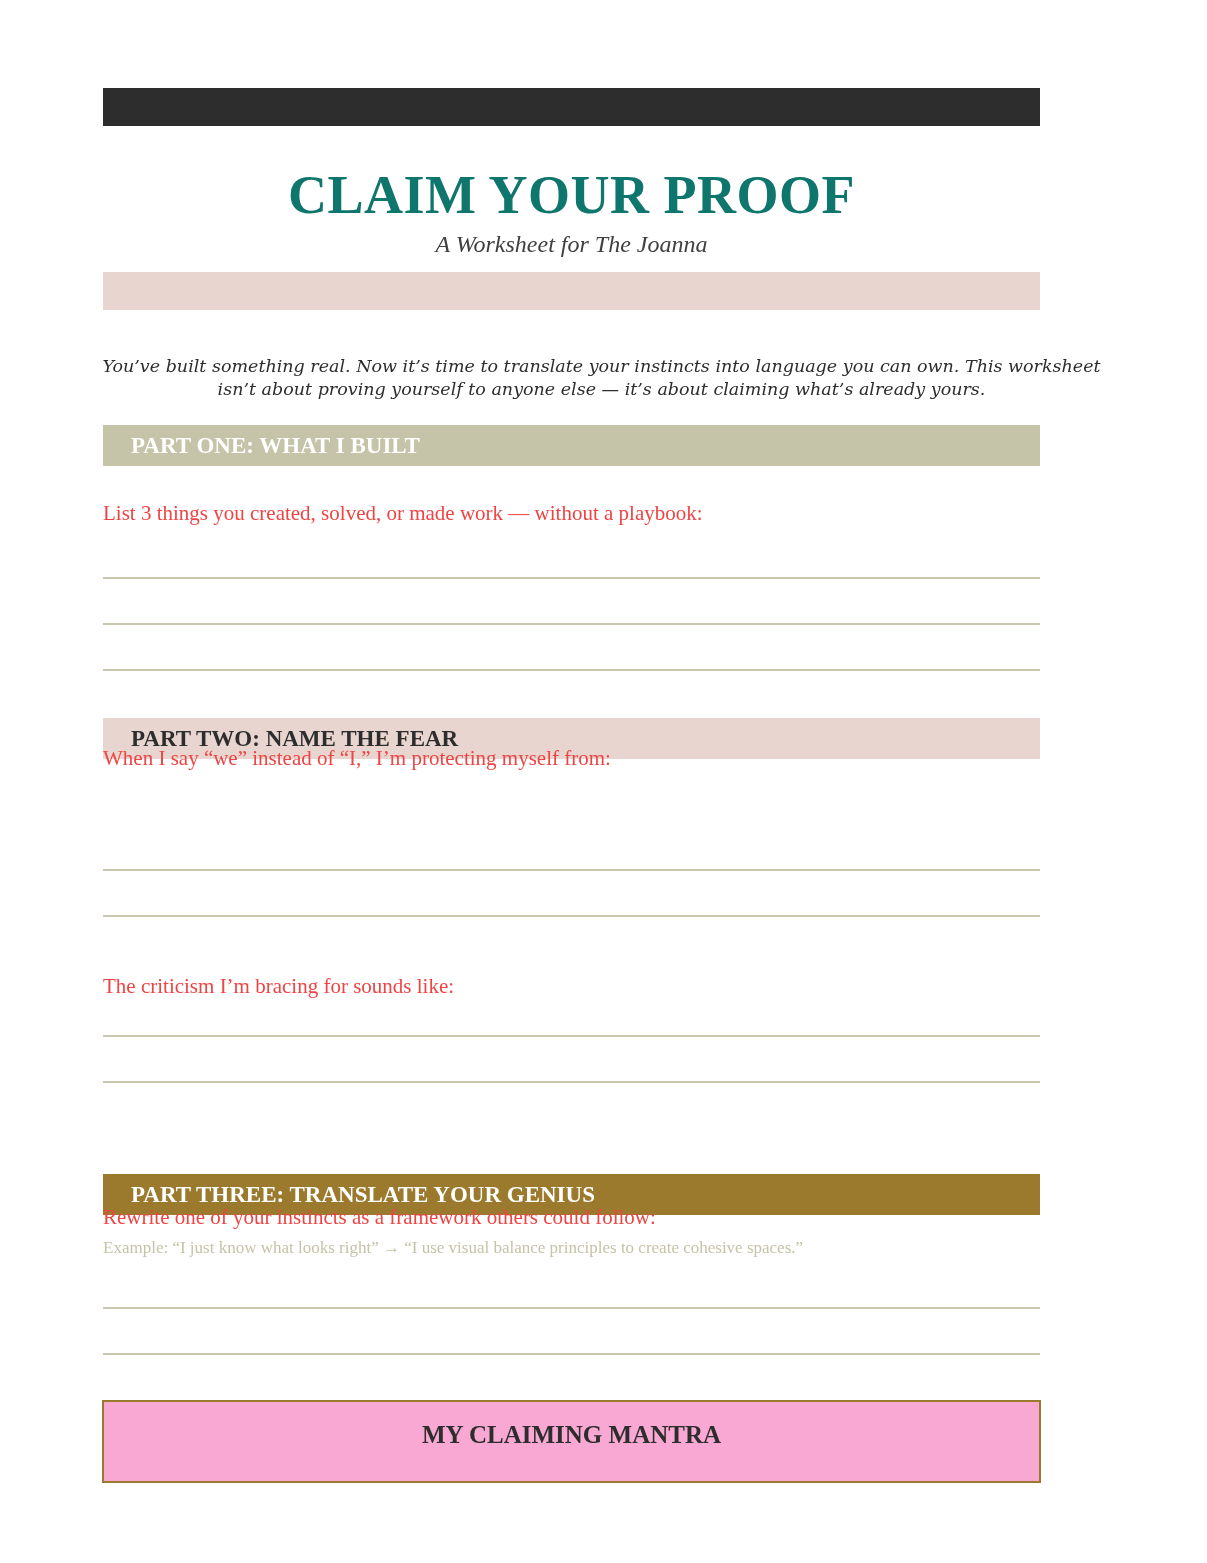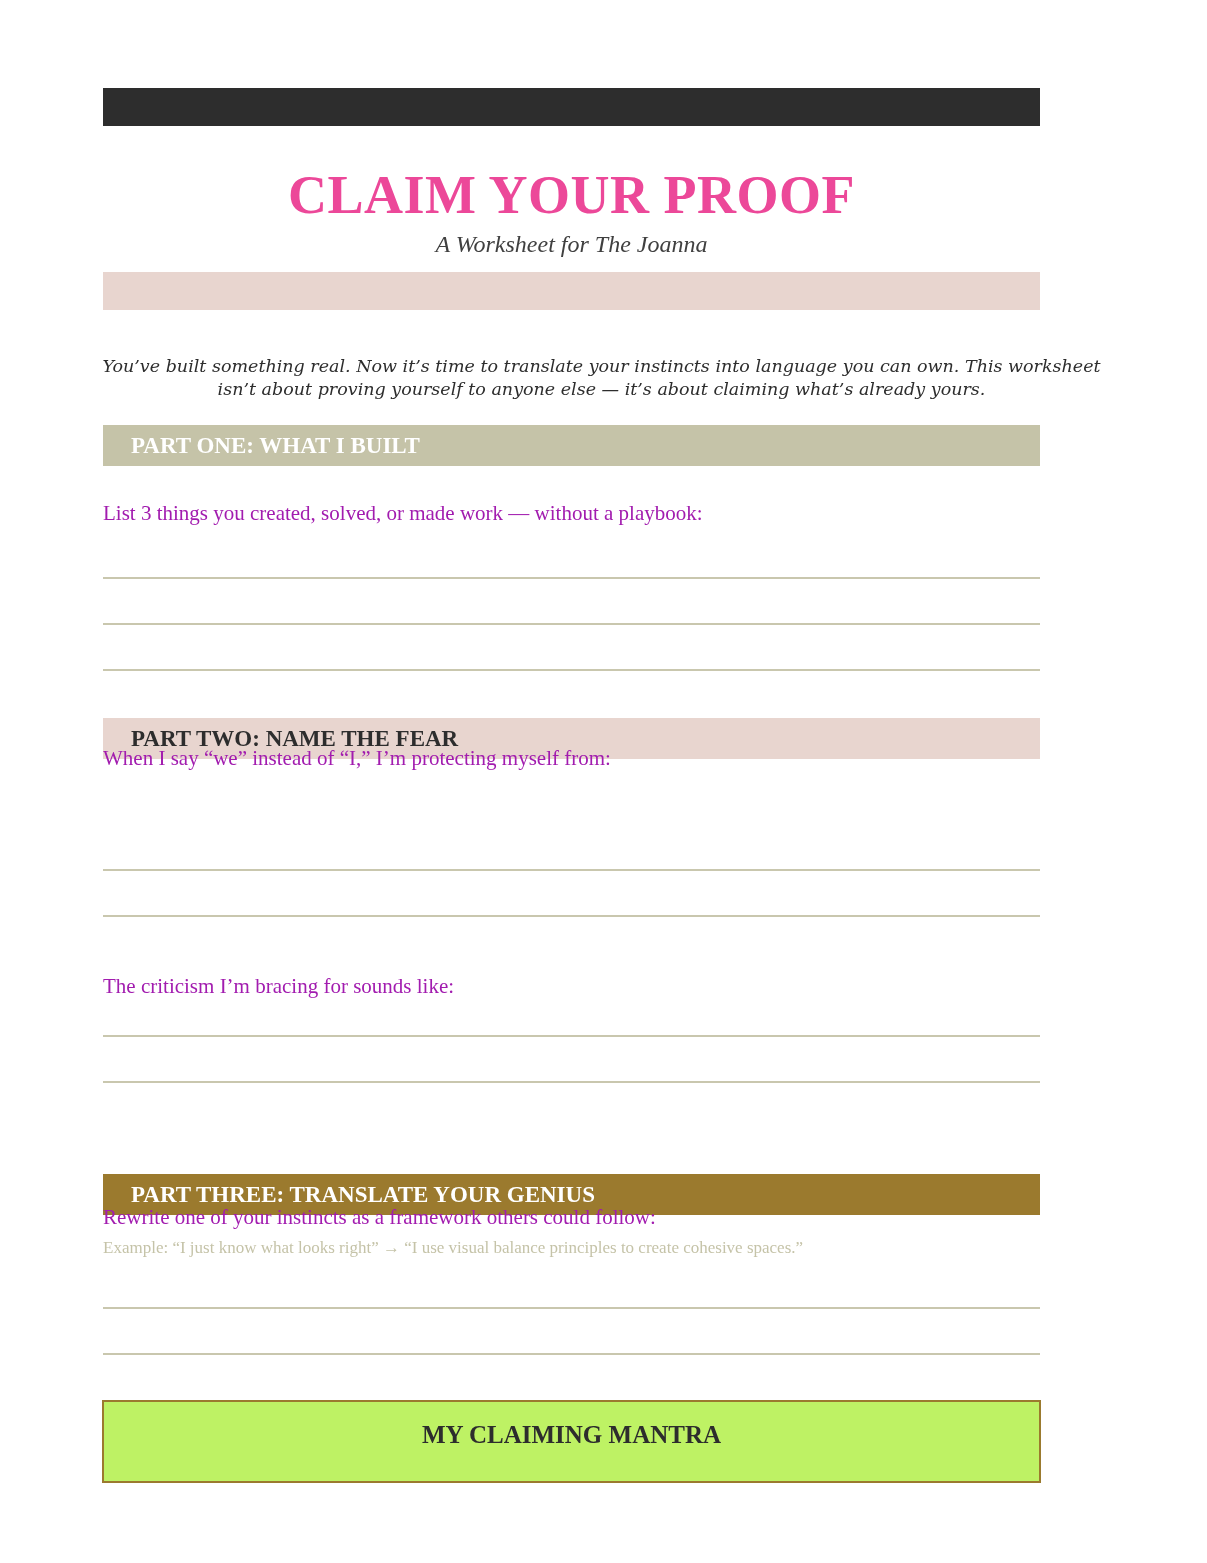--- a/index.html
+++ b/index.html
@@ -1,30 +1,30 @@
 <!DOCTYPE html>
 <html><head>
 <meta charset="utf-8">
 <style>
   html, body { margin:0; padding:0; background:#ffffff; }
   body { width:1207px; height:1563px; position:relative; font-family:"DejaVu Serif", serif; color:#2d2d2d; overflow:hidden; }
   .page { position:absolute; left:103px; top:0; width:937px; }
   .topbar { position:absolute; left:0; top:88px; width:937px; height:38px; background:#2d2d2d; }
-  .title { position:absolute; left:0; top:164px; width:937px; text-align:center; font-family:"Liberation Serif", serif; font-weight:bold; font-size:54px; color:#ec4899; letter-spacing:0.5px; }
+  .title { position:absolute; left:0; top:164px; width:937px; text-align:center; font-family:"Liberation Serif", serif; font-weight:bold; font-size:54px; color:#0f766e; letter-spacing:0.5px; }
   .subtitle { position:absolute; left:0; top:231px; width:937px; text-align:center; font-family:"Liberation Serif", serif; font-style:italic; font-size:24px; color:#404040; }
   .pinkbar { position:absolute; left:0; top:272px; width:937px; height:38px; background:#e8d5cf; }
   .intro { position:absolute; left:-10px; top:355px; width:1017px; text-align:center; font-family:"DejaVu Serif", serif; font-style:italic; font-size:17.5px; line-height:23px; color:#2d2d2d; }
   .section { position:absolute; left:0; width:937px; height:41px; box-sizing:border-box; padding-left:28px; font-family:"Liberation Serif", serif; font-weight:bold; font-size:23px; line-height:42px; }
   .s1 { top:425px; background:#c5c3a8; color:#ffffff; }
   .s2 { top:718px; background:#e8d5cf; color:#2d2d2d; }
   .s3 { top:1130px; background:#9b7a2e; color:#ffffff;margin-top:44px; }
-  .prompt { position:absolute; left:0; font-family:"Liberation Serif", serif; font-size:21px; color:#a21caf; }
+  .prompt { position:absolute; left:0; font-family:"Liberation Serif", serif; font-size:21px; color:#ef4444; }
   .example { position:absolute; left:0; top:1238px; font-family:"Liberation Serif", serif; font-size:17px; color:#c5c3a8; }
   .line { position:absolute; left:0; width:937px; height:0; border-top:2px solid #c9c7ae; }
-  .mantra { position:absolute; left:-1px; top:1400px; width:939px; height:83px; box-sizing:border-box; border:2.5px solid #9b7a2e; background:#bef264; }
+  .mantra { position:absolute; left:-1px; top:1400px; width:939px; height:83px; box-sizing:border-box; border:2.5px solid #9b7a2e; background:#f9a8d4; }
   .mantra-title { position:absolute; left:0; top:19px; width:100%; text-align:center; font-family:"Liberation Serif", serif; font-weight:bold; font-size:25px; color:#2d2d2d; }
 </style>
 </head>
 <body>
 
 <div class="page">
   <div class="topbar"></div>
   <div class="title">CLAIM YOUR PROOF</div>
   <div class="subtitle">A Worksheet for The Joanna</div>
   <div class="pinkbar"></div>

